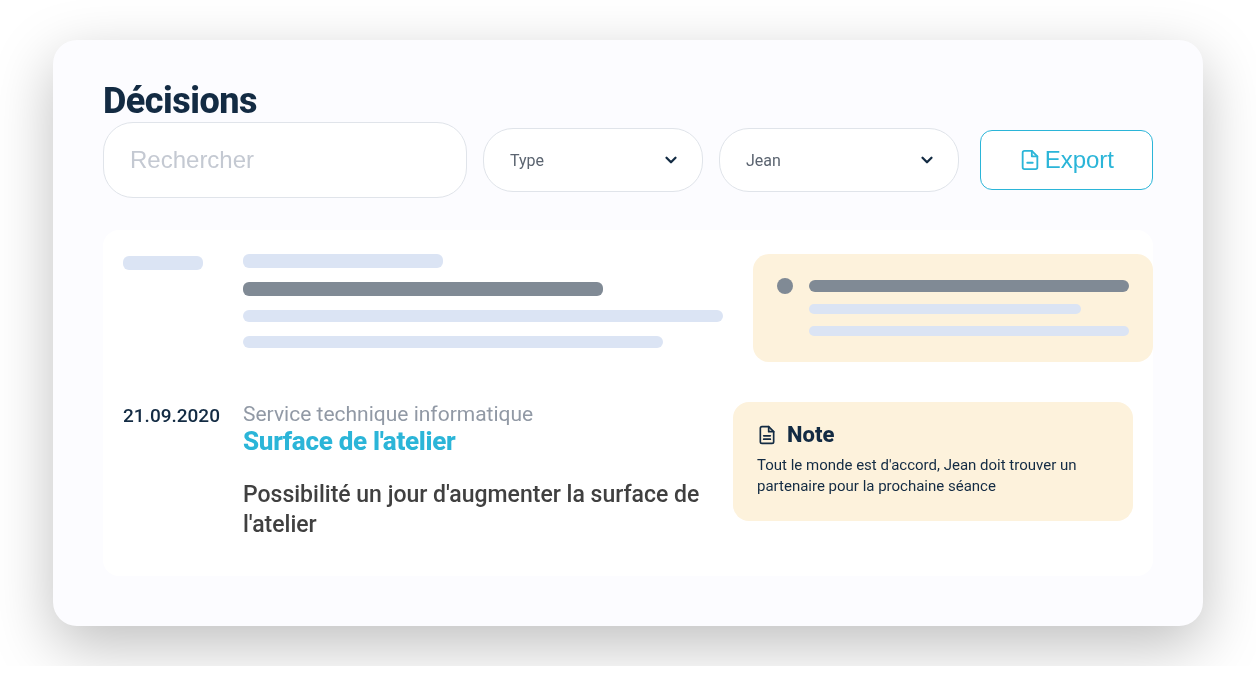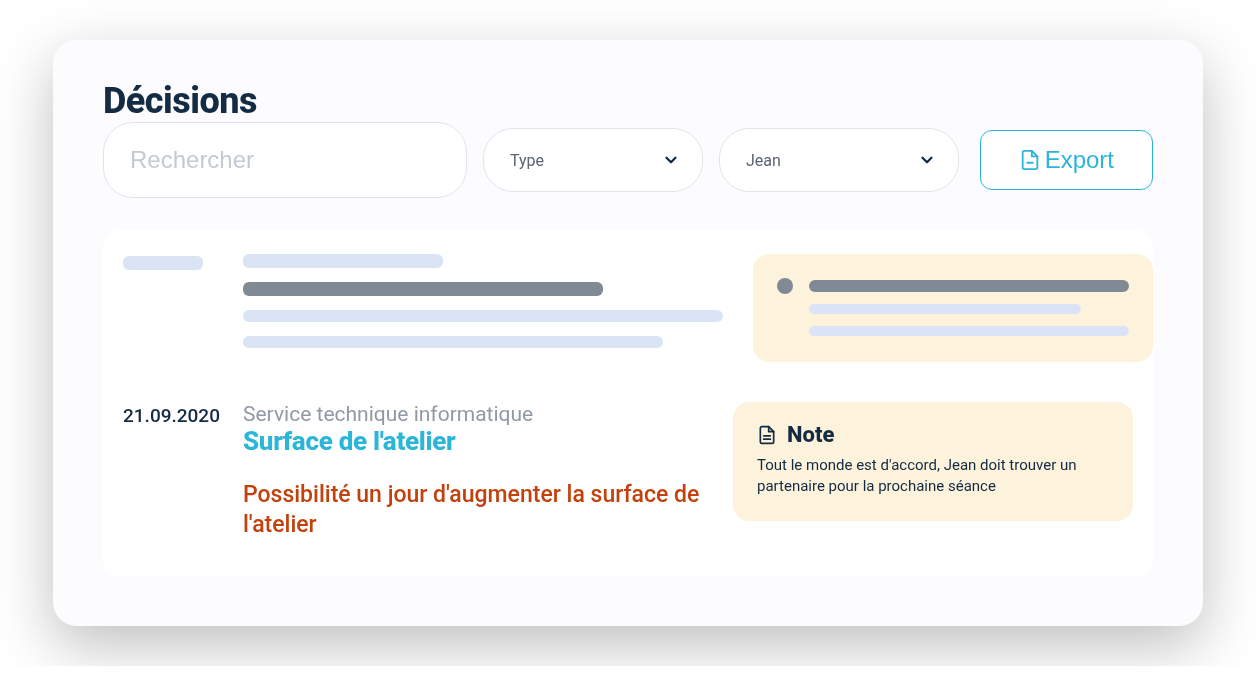--- a/index.html
+++ b/index.html
@@ -98,21 +98,21 @@
       background: #fdf2dc;
       border-radius: 16px;
       padding: 20px 24px 24px 24px;
     }
     .note-box.skeleton-note { display: flex; gap: 16px; align-items: flex-start; padding: 26px 24px; }
     .note-dot { width: 16px; height: 16px; border-radius: 50%; background: #808a95; flex-shrink: 0; margin-top: -2px; }
     .note-lines { flex: 1; }
     .note-lines .skeleton + .skeleton { margin-top: 12px; }
     .service-label { font-size: 21px; color: #9199a5; margin-bottom: 0; }
     .decision-title { font-size: 26px; font-weight: 800; color: #2bb5d8; margin-bottom: 24px; letter-spacing: -0.3px; }
-    .decision-desc { font-size: 23px; color: #c2410c; line-height: 1.3; font-weight: 500; }
+    .decision-desc { font-size: 23px; color: #404040; line-height: 1.3; font-weight: 500; }
     .note-header { display: flex; align-items: center; gap: 10px; margin-bottom: 8px; }
     .note-title { font-size: 22px; font-weight: 800; color: #132b43; }
     .note-body { font-size: 15px; color: #132b43; line-height: 1.4; }
   </style>
 </head>
 <body>
 
 <div class="card">
   <h1 class="title">Décisions</h1>
 

